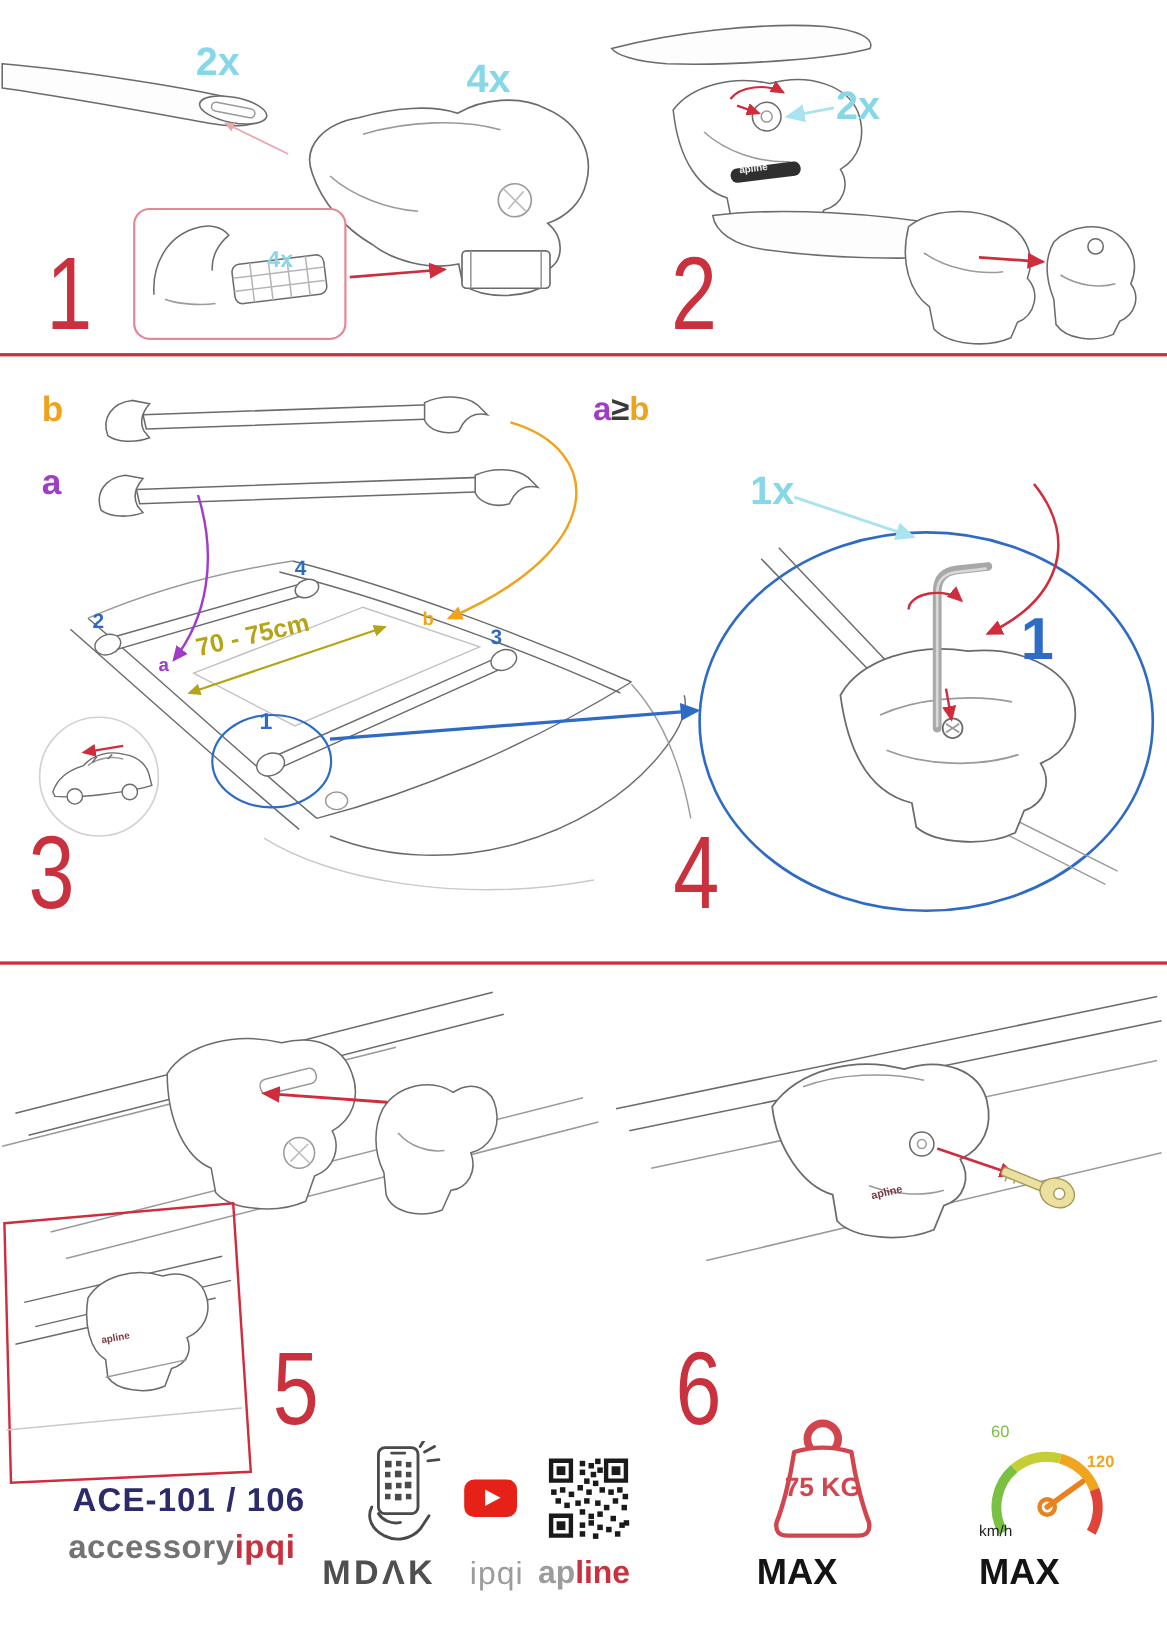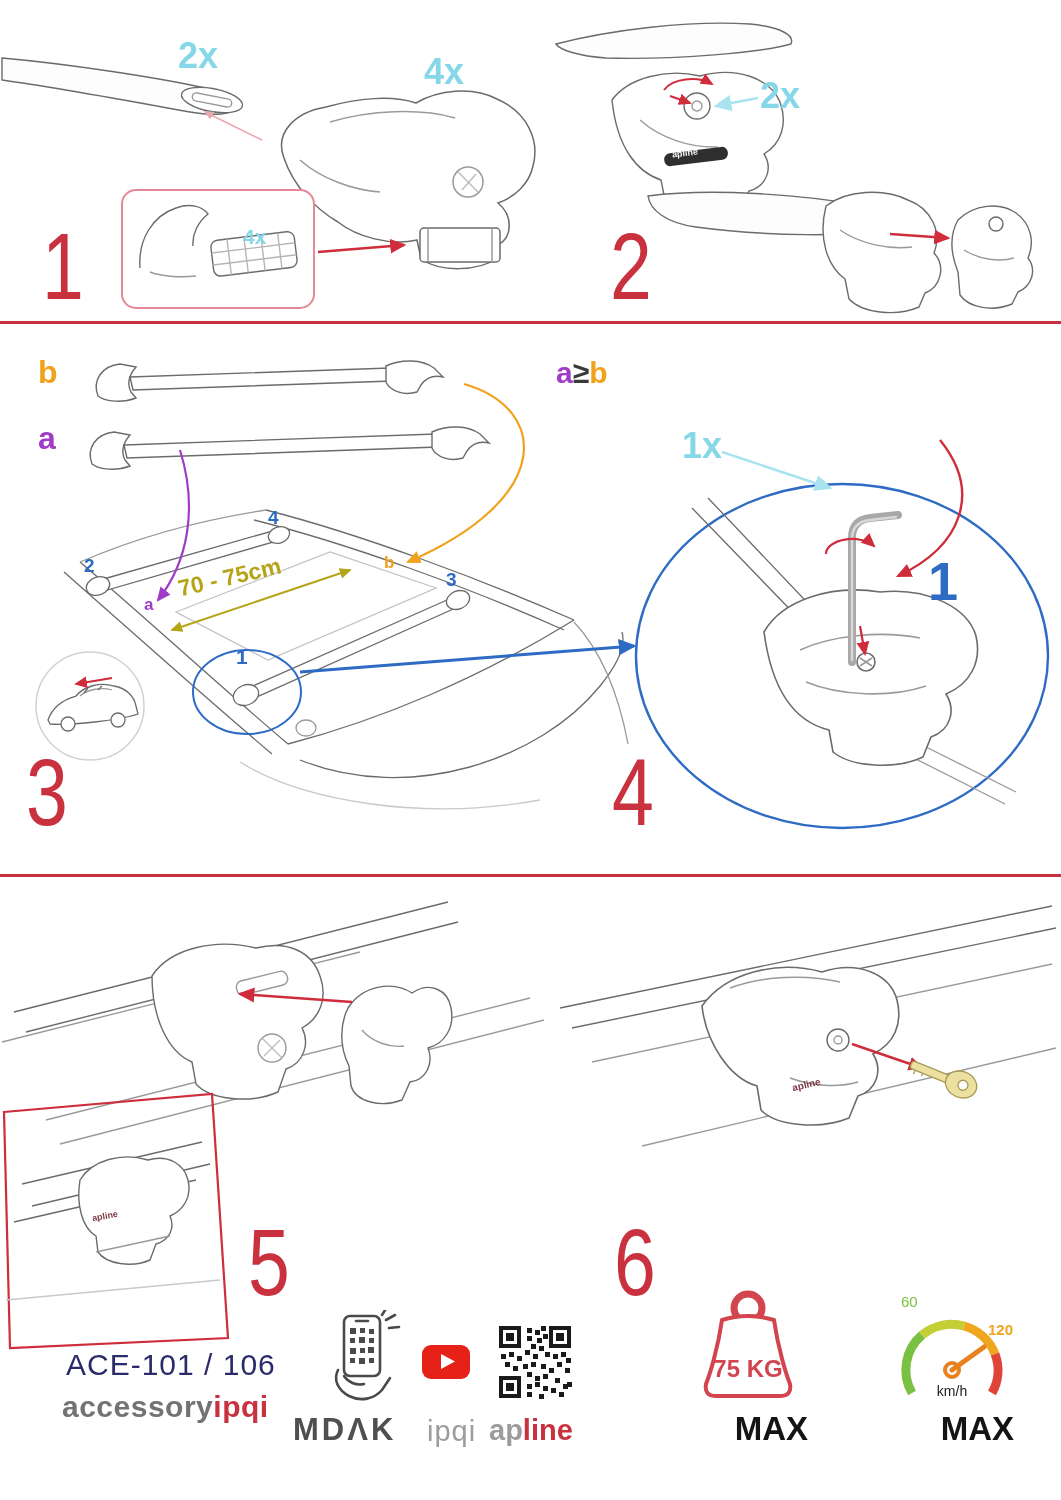--- a/index.html
+++ b/index.html
@@ -14,32 +14,32 @@
   .lblb{font-size:32px;font-weight:700;color:#f0a21c;}
   .lbla{font-size:32px;font-weight:700;color:#a03cc8;}
   .rule{font-size:30px;font-weight:700;}
   .rule .ra{color:#a03cc8}.rule .rs{color:#3a3a3a}.rule .rb{color:#f0a21c}
   .seq{font-size:46px;font-weight:700;color:#2e6bc4;letter-spacing:1px;}
   .first{font-size:54px;font-weight:700;color:#2e6bc4;}
   .dist{font-size:23px;font-weight:700;color:#b5a418;transform:rotate(-13deg);transform-origin:left top;}
   .divider{position:absolute;left:0;width:1061px;height:3px;background:#c8313d;}
   .flogo{font-size:9px;font-weight:700;color:#7e3a42;}
   .flogo.onband{color:#f2f2f2;}
-  .model{font-size:30px;font-weight:400;color:#2b2b6b;letter-spacing:1px;}
+  .model{font-size:30px;font-weight:700;color:#2b2b6b;letter-spacing:1px;}
   .brand{font-size:30px;font-weight:700;letter-spacing:.5px;}
   .brand .bk{color:#737373}.brand .rd{color:#c8313d}
   .mdak{font-size:31px;font-weight:700;color:#4f4f4f;letter-spacing:3px;}
   .ipqi{font-size:29px;color:#9c9c9c;letter-spacing:1px;}
   .apline{font-size:29px;font-weight:700;}
   .apline .gy{color:#9c9c9c}.apline .rd{color:#c8313d}
-  .wval{font-size:24px;font-weight:700;color:#d2444e;width:120px;text-align:center;margin-top:16px;}
-  .maxlbl{font-size:33px;font-weight:700;color:#141414;text-align:right;}
+  .wval{font-size:24px;font-weight:700;color:#d2444e;width:120px;text-align:center;}
+  .maxlbl{font-size:33px;font-weight:700;color:#141414;text-align:left;}
   .sp60{font-size:15px;font-weight:400;color:#7ac143;}
   .sp120{font-size:15px;font-weight:700;color:#f0a51f;}
-  .spunit{font-size:14px;color:#222;width:124px;text-align:center;}
+  .spunit{font-size:14px;color:#222;width:124px;}
 </style>
 </head>
 <body>
 
 <div id="page">
 
   <svg class="layer" style="top:0" width="1061" height="322" viewBox="0 0 1061 322">
     <defs>
       <marker id="a-red1" viewBox="0 0 10 10" refX="8.5" refY="5" markerWidth="6.5" markerHeight="6.5" orient="auto-start-reverse">
           <path d="M0,0.5 L10,5 L0,9.5 Z" fill="#cf2c3c"></path>
@@ -200,21 +200,21 @@
       <path d="M852,330 L852,209 Q852,192 870,190 L896,187" fill="none" stroke="#d8d8d8" stroke-width="2.5" stroke-linecap="round"></path>
     </g>
     <path d="M826,224 A26,15 0 0 1 874,216" fill="none" stroke="#cf2c3c" stroke-width="2.2" marker-end="url(#a-red2)"></path>
     <path d="M860,296 L865,324" stroke="#cf2c3c" stroke-width="2.2" fill="none" marker-end="url(#a-red2)"></path>
     <path d="M940,110 C982,162 962,216 898,246" fill="none" stroke="#cf2c3c" stroke-width="2.4" marker-end="url(#a-red2)"></path>
     <path d="M722,122 L830,158" stroke="#a9e3ef" stroke-width="2.6" fill="none" marker-end="url(#a-cyan2)"></path>
   </svg>
 
   <span class="t lblb" style="left:38px;top:356px">b</span>
   <span class="t lbla" style="left:38px;top:422px">a</span>
-  <div class="t rule" style="left:556px;top:358px">
+  <div class="t rule" style="left:539px;top:358px">
     <span class="ra">a</span><span class="rs">≥</span><span class="rb">b</span>
   </div>
   <span class="t qty" style="left:682px;top:428px">1x</span>
   <span class="t first" style="left:928px;top:554px">1</span>
   <span class="t pos" style="left:84px;top:556px">2</span>
   <span class="t pos" style="left:268px;top:508px">4</span>
   <span class="t pos" style="left:446px;top:570px">3</span>
   <span class="t pos" style="left:236px;top:646px;font-size:21px">1</span>
   <span class="t" style="left:144px;top:596px;font-size:17px;font-weight:700;color:#a03cc8">a</span>
   <span class="t" style="left:384px;top:554px;font-size:17px;font-weight:700;color:#f0a21c">b</span>

